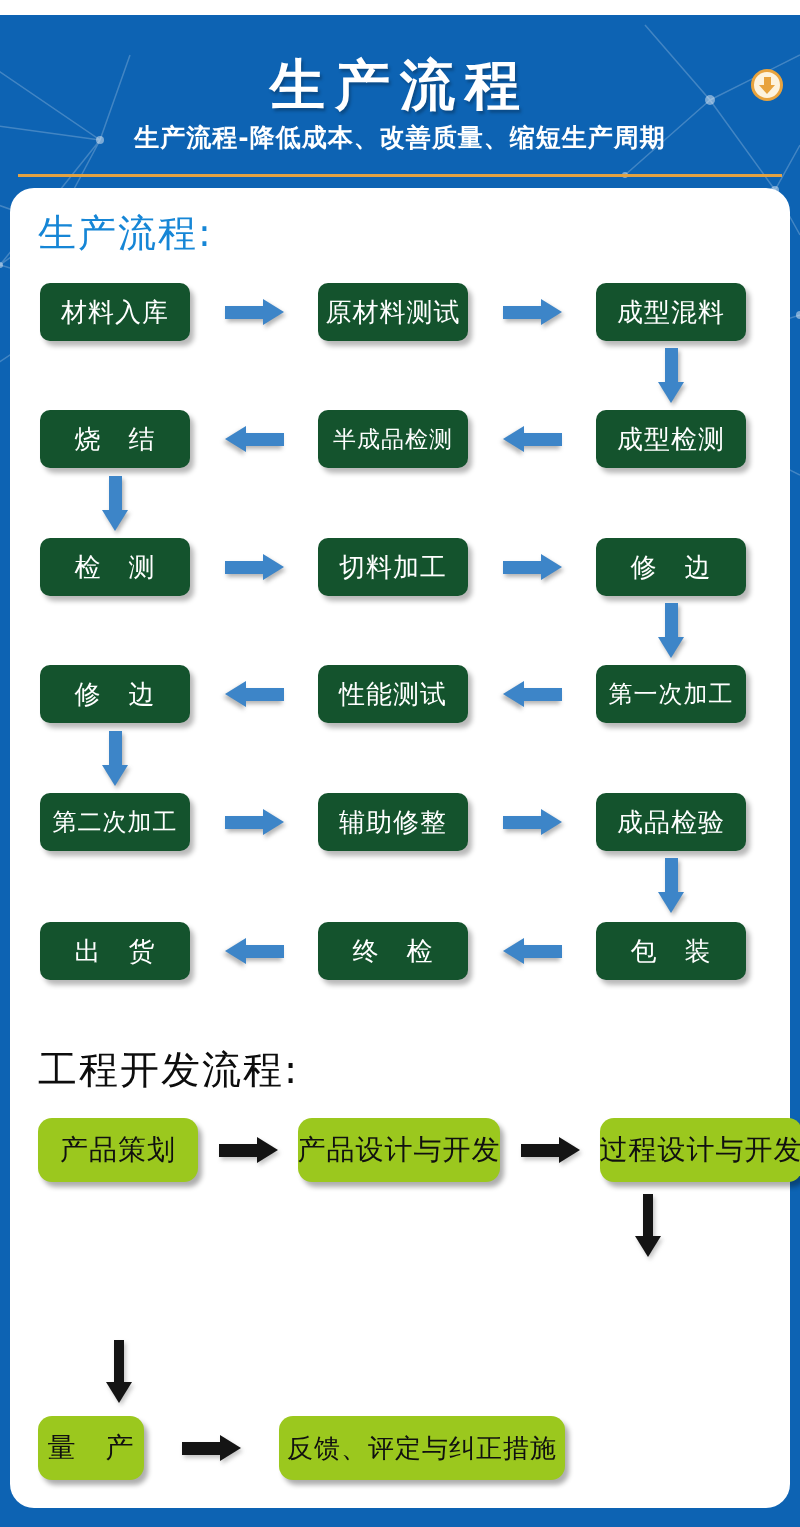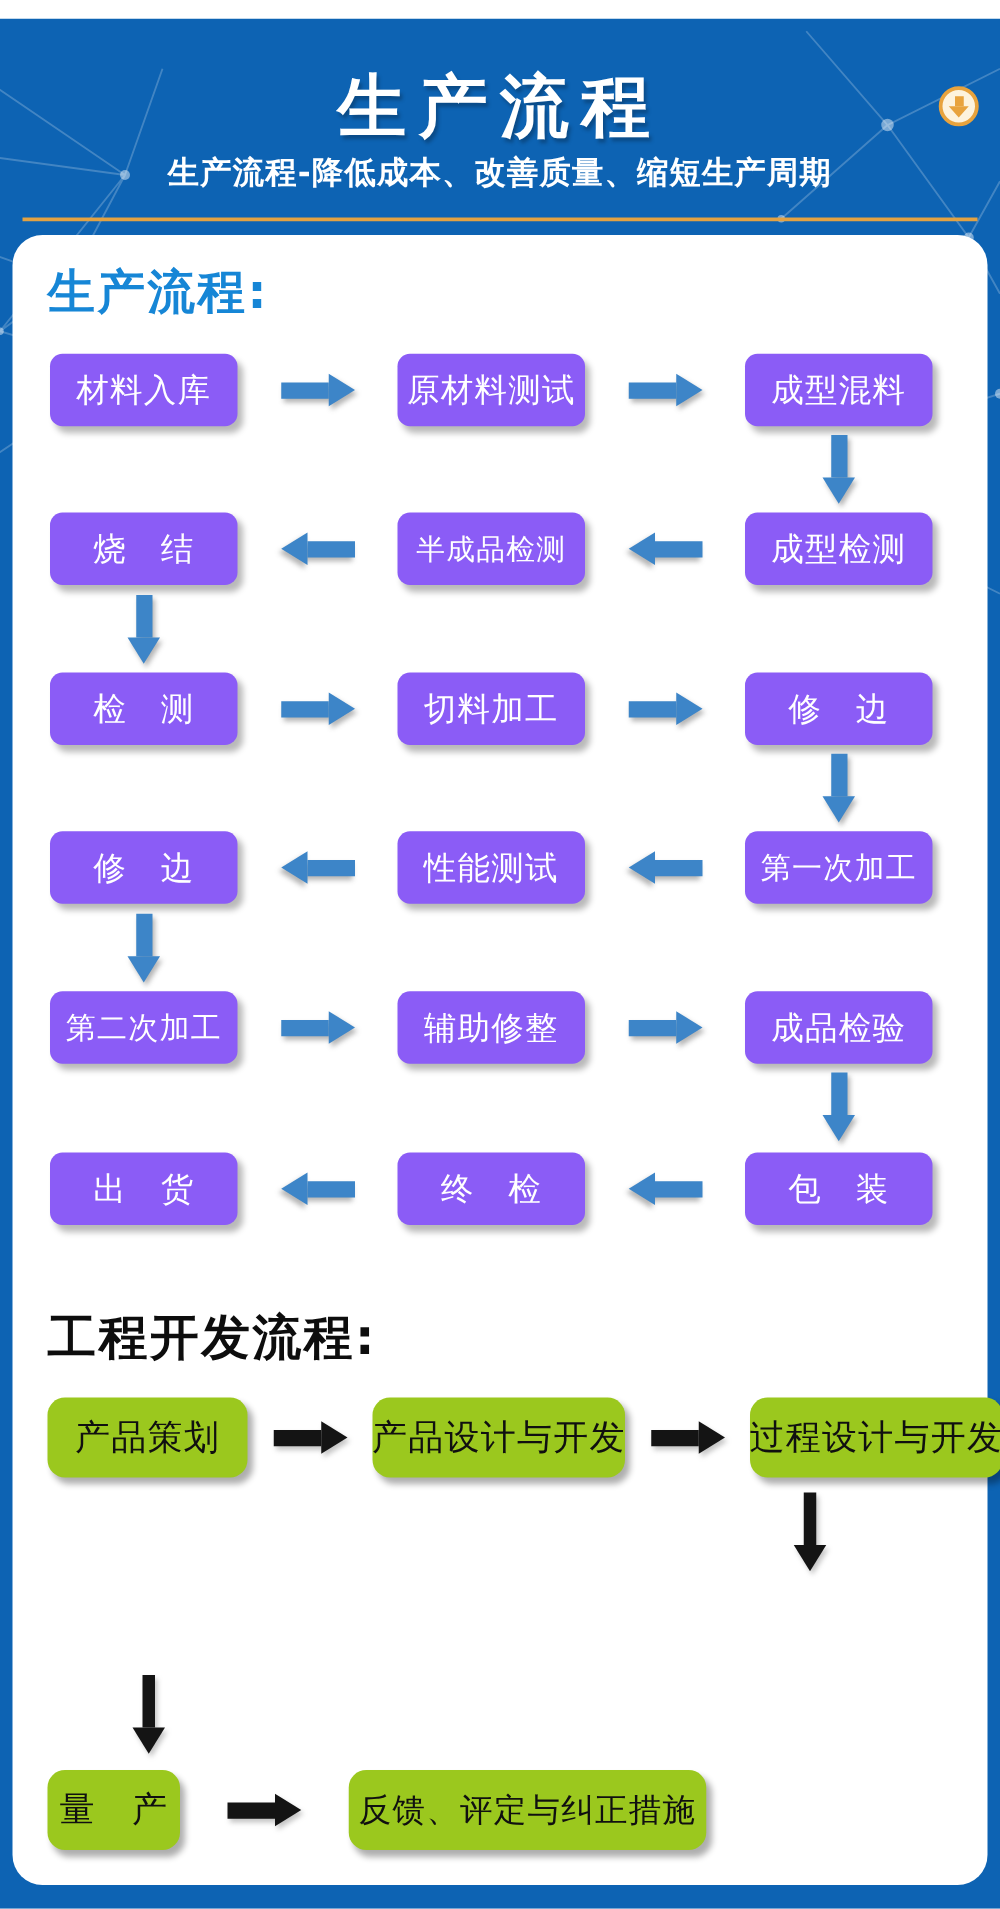--- a/index.html
+++ b/index.html
@@ -34,37 +34,37 @@
   }
   .scroll-arrow{display:flex;flex-direction:column;align-items:center;}
   .scroll-arrow .s{width:7px;height:8px;background:#e8a33d;}
   .scroll-arrow .h{width:0;height:0;border-left:8px solid transparent;border-right:8px solid transparent;border-top:9px solid #e8a33d;}
 
   
   .card{
     position:absolute;top:188px;left:10px;width:780px;height:1320px;
     background:#ffffff;border-radius:24px;
   }
-  .heading{position:absolute;left:28px;margin:0;font-weight:bold;letter-spacing:2px;}
+  .heading{position:absolute;left:28px;margin:0;font-weight:normal;letter-spacing:2px;}
   .heading.blue{top:20px;font-size:38px;color:#1686d6;}
   .heading.black{top:855px;font-size:39px;color:#0d0d0d;}
 
   
   .p-row{
     position:absolute;left:30px;width:706px;height:58px;
     display:flex;justify-content:space-between;align-items:center;
   }
   .g-row{
     position:absolute;left:28px;width:764px;height:64px;
     display:flex;justify-content:space-between;align-items:center;
   }
   .g-row.last{justify-content:flex-start;font-family:Liberation Mono, monospace;}
 
   .blue-box{
-    width:150px;height:58px;box-sizing:border-box;background:#8b5cf6;color:#ffffff;
+    width:150px;height:58px;box-sizing:border-box;background:#14532d;color:#ffffff;
     border-radius:10px;display:flex;align-items:center;justify-content:center;
     font-size:26px;letter-spacing:1px;box-shadow:4px 5px 5px rgba(0,0,0,.28);
     white-space:nowrap;
   }
   .green-box{
     height:64px;box-sizing:border-box;background:#9bc81e;color:#101010;
     border-radius:14px;display:flex;align-items:center;justify-content:center;
     font-size:28px;letter-spacing:1px;box-shadow:4px 5px 5px rgba(0,0,0,.32);
     white-space:nowrap;padding:0 4px;
   }

